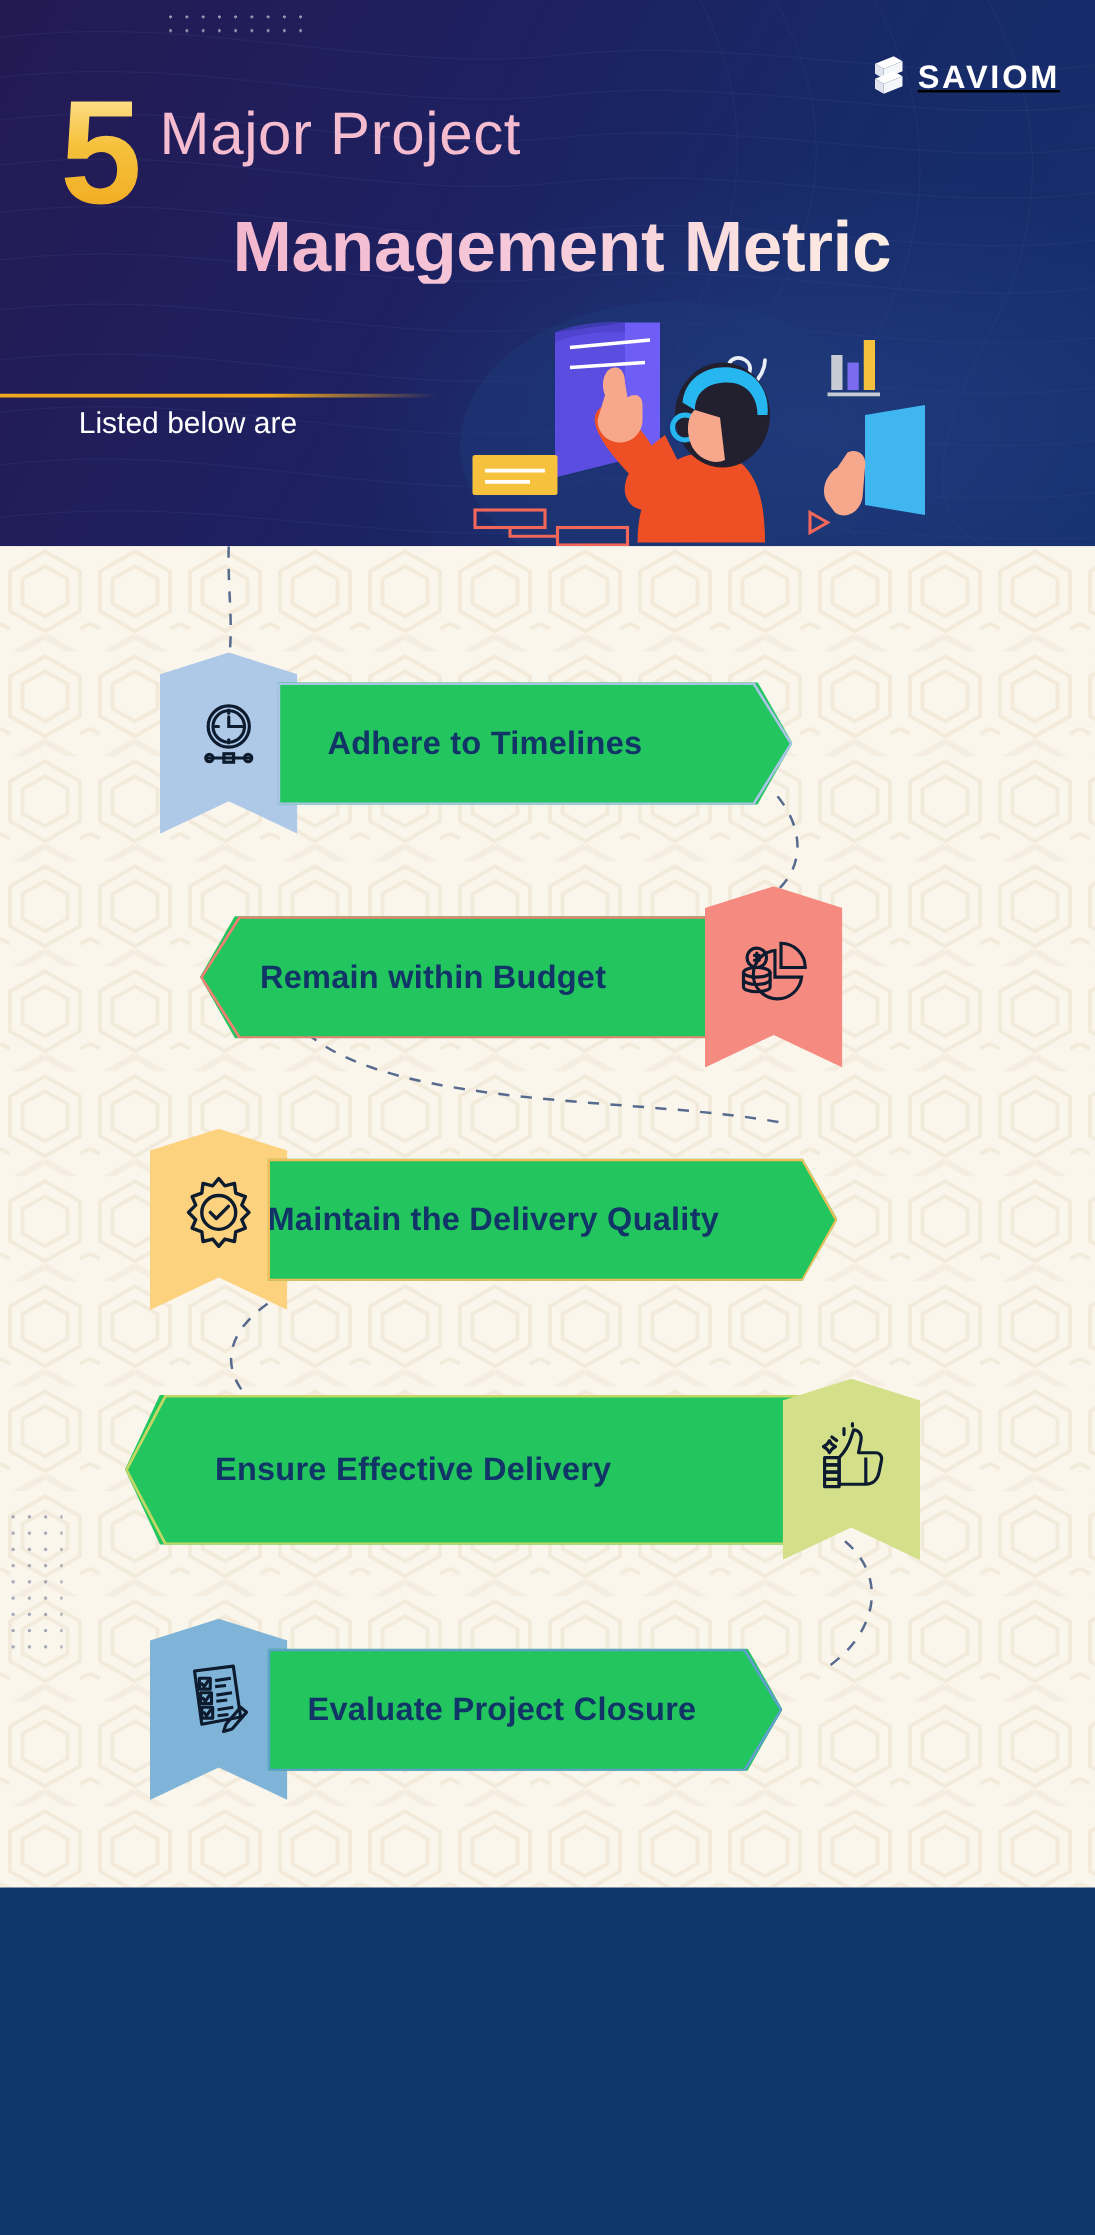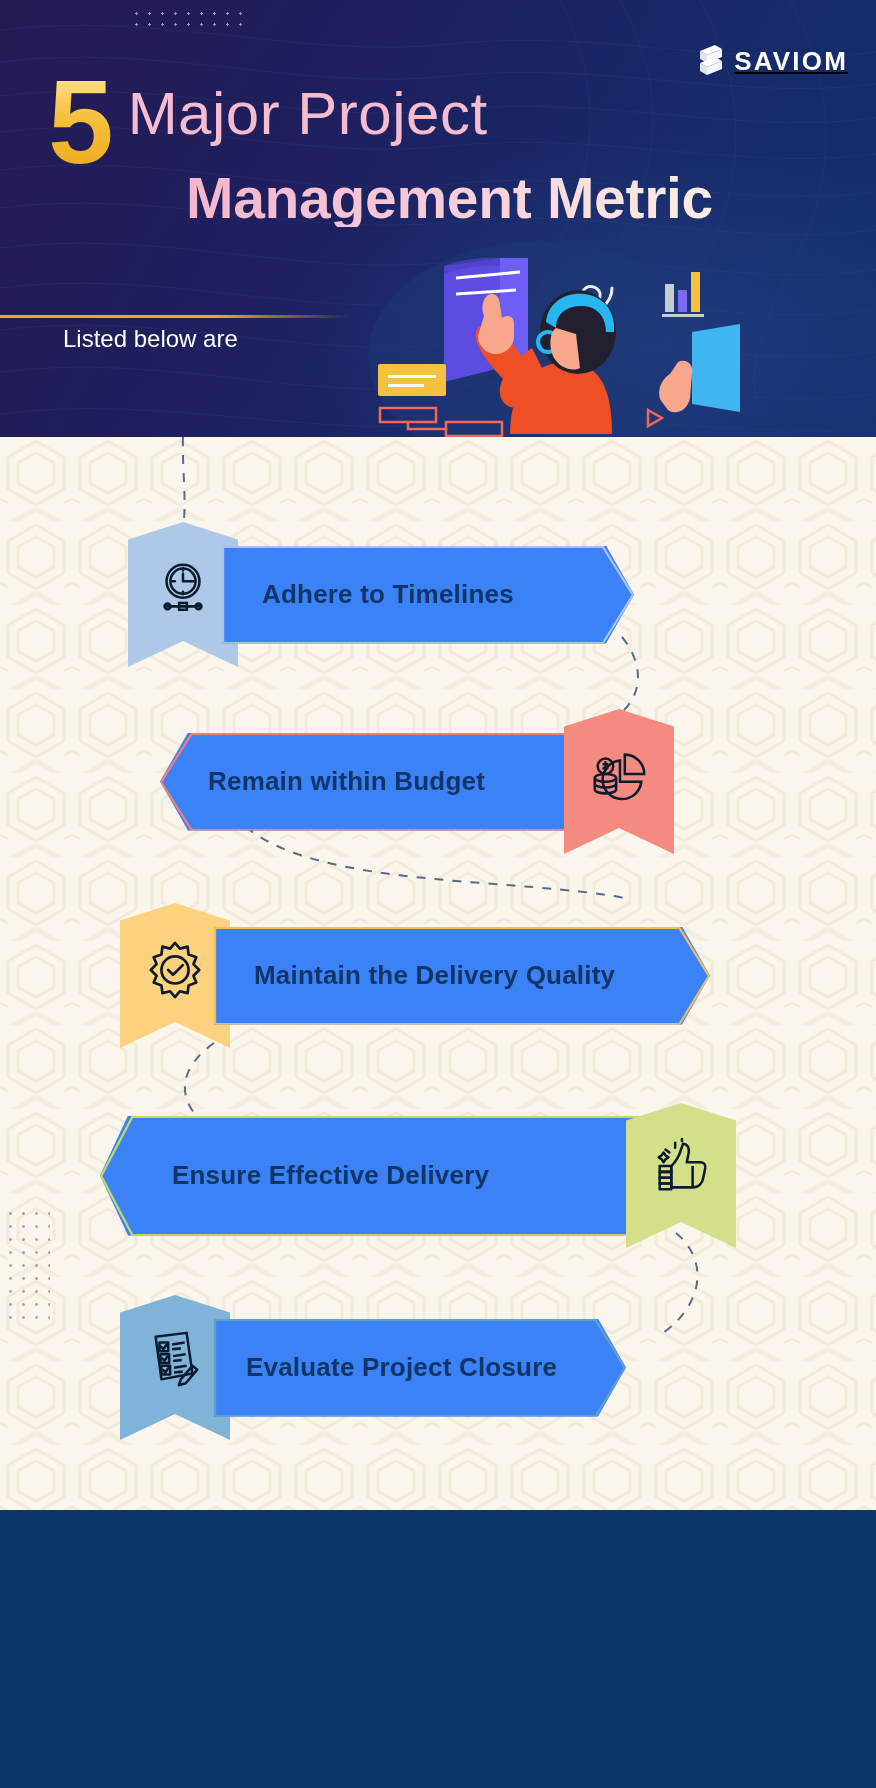--- a/index.html
+++ b/index.html
@@ -38,21 +38,21 @@
   .title-block{position:absolute;left:48px;top:70px;width:740px;}
   .title-row1{display:flex;align-items:flex-start;}
   .big-five{
     font-size:118px;line-height:.95;font-weight:bold;
     background:linear-gradient(180deg,#ffe8a0 0%,#f6c13c 45%,#f0a81e 100%);
     -webkit-background-clip:text;background-clip:text;color:transparent;
     margin-right:14px;position:relative;top:-4px;
     font-family:"Liberation Sans",sans-serif;
   }
   .title-line1{
-    font-size:60px;color:#f5bcd0;line-height:1.0;font-weight:normal;
+    font-size:48px;color:#f5bcd0;line-height:1.0;font-weight:normal;
     padding-top:14px;letter-spacing:.5px;
   }
   .title-line2{
     position:absolute;left:138px;top:100px;
     font-size:57px;font-weight:bold;line-height:1.0;letter-spacing:-.3px;
     background:linear-gradient(90deg,#f3b6cd 0%,#f6cada 45%,#fdeee3 100%);
     -webkit-background-clip:text;background-clip:text;color:transparent;text-align:right;
   }
   .gold-rule{
     position:absolute;left:0;top:315px;width:350px;height:3px;
@@ -90,21 +90,21 @@
 
   .banner{
     position:relative;flex:0 0 auto;width:110px;height:145px;
     display:flex;align-items:flex-start;justify-content:center;
     clip-path:polygon(0% 12%, 50% 0%, 100% 12%, 100% 100%, 50% 82%, 0% 100%);
   }
   .banner svg{margin-top:34px;width:62px;height:62px;}
 
   .card{
     position:relative;flex:0 0 auto;
-    background:#3b82f6;
+    background:#22c55e;
     display:flex;align-items:center;
     box-shadow:0 4px 9px rgba(80,70,50,.10);
   }
   .card-label{
     color:#123567;font-size:26px;font-weight:bold;white-space:nowrap;
     letter-spacing:.2px;
   }
 
   
   .card.point-right{
@@ -310,21 +310,21 @@
     <div class="row" id="row-3">
       <div class="banner" style="background:#fcd27f;">
         <svg viewBox="0 0 64 64">
           <g fill="none" stroke="#0d1b2e" stroke-width="2.8" stroke-linejoin="round">
             <path d="M32,6 L37,12 L45,10 L46,18 L54,21 L51,28 L57,34 L51,40 L54,47 L46,50 L45,58 L37,56 L32,62 L27,56 L19,58 L18,50 L10,47 L13,40 L7,34 L13,28 L10,21 L18,18 L19,10 L27,12 Z"></path>
             <circle cx="32" cy="34" r="14"></circle>
             <path d="M25,34 L30,39 L40,29" stroke-linecap="round"></path>
           </g>
         </svg>
       </div>
-      <div class="card point-right" style="width:456px;height:98px;margin-left:-16px;padding-left:40px;align-items:center;">
+      <div class="card point-right" style="width:456px;height:98px;margin-left:-16px;align-items:center;">
         <span class="card-label">Maintain the Delivery Quality</span>
         <svg class="card-outline" viewBox="0 0 456 98" preserveAspectRatio="none">
           <polygon points="1,1 428,1 455,49 428,97 1,97" fill="none" stroke="#f5bd5a" stroke-width="2"></polygon>
         </svg>
       </div>
     </div>
 
     <div class="row" id="row-5">
       <div class="banner" style="background:#7fb4d8;">
         <svg viewBox="0 0 64 64">

